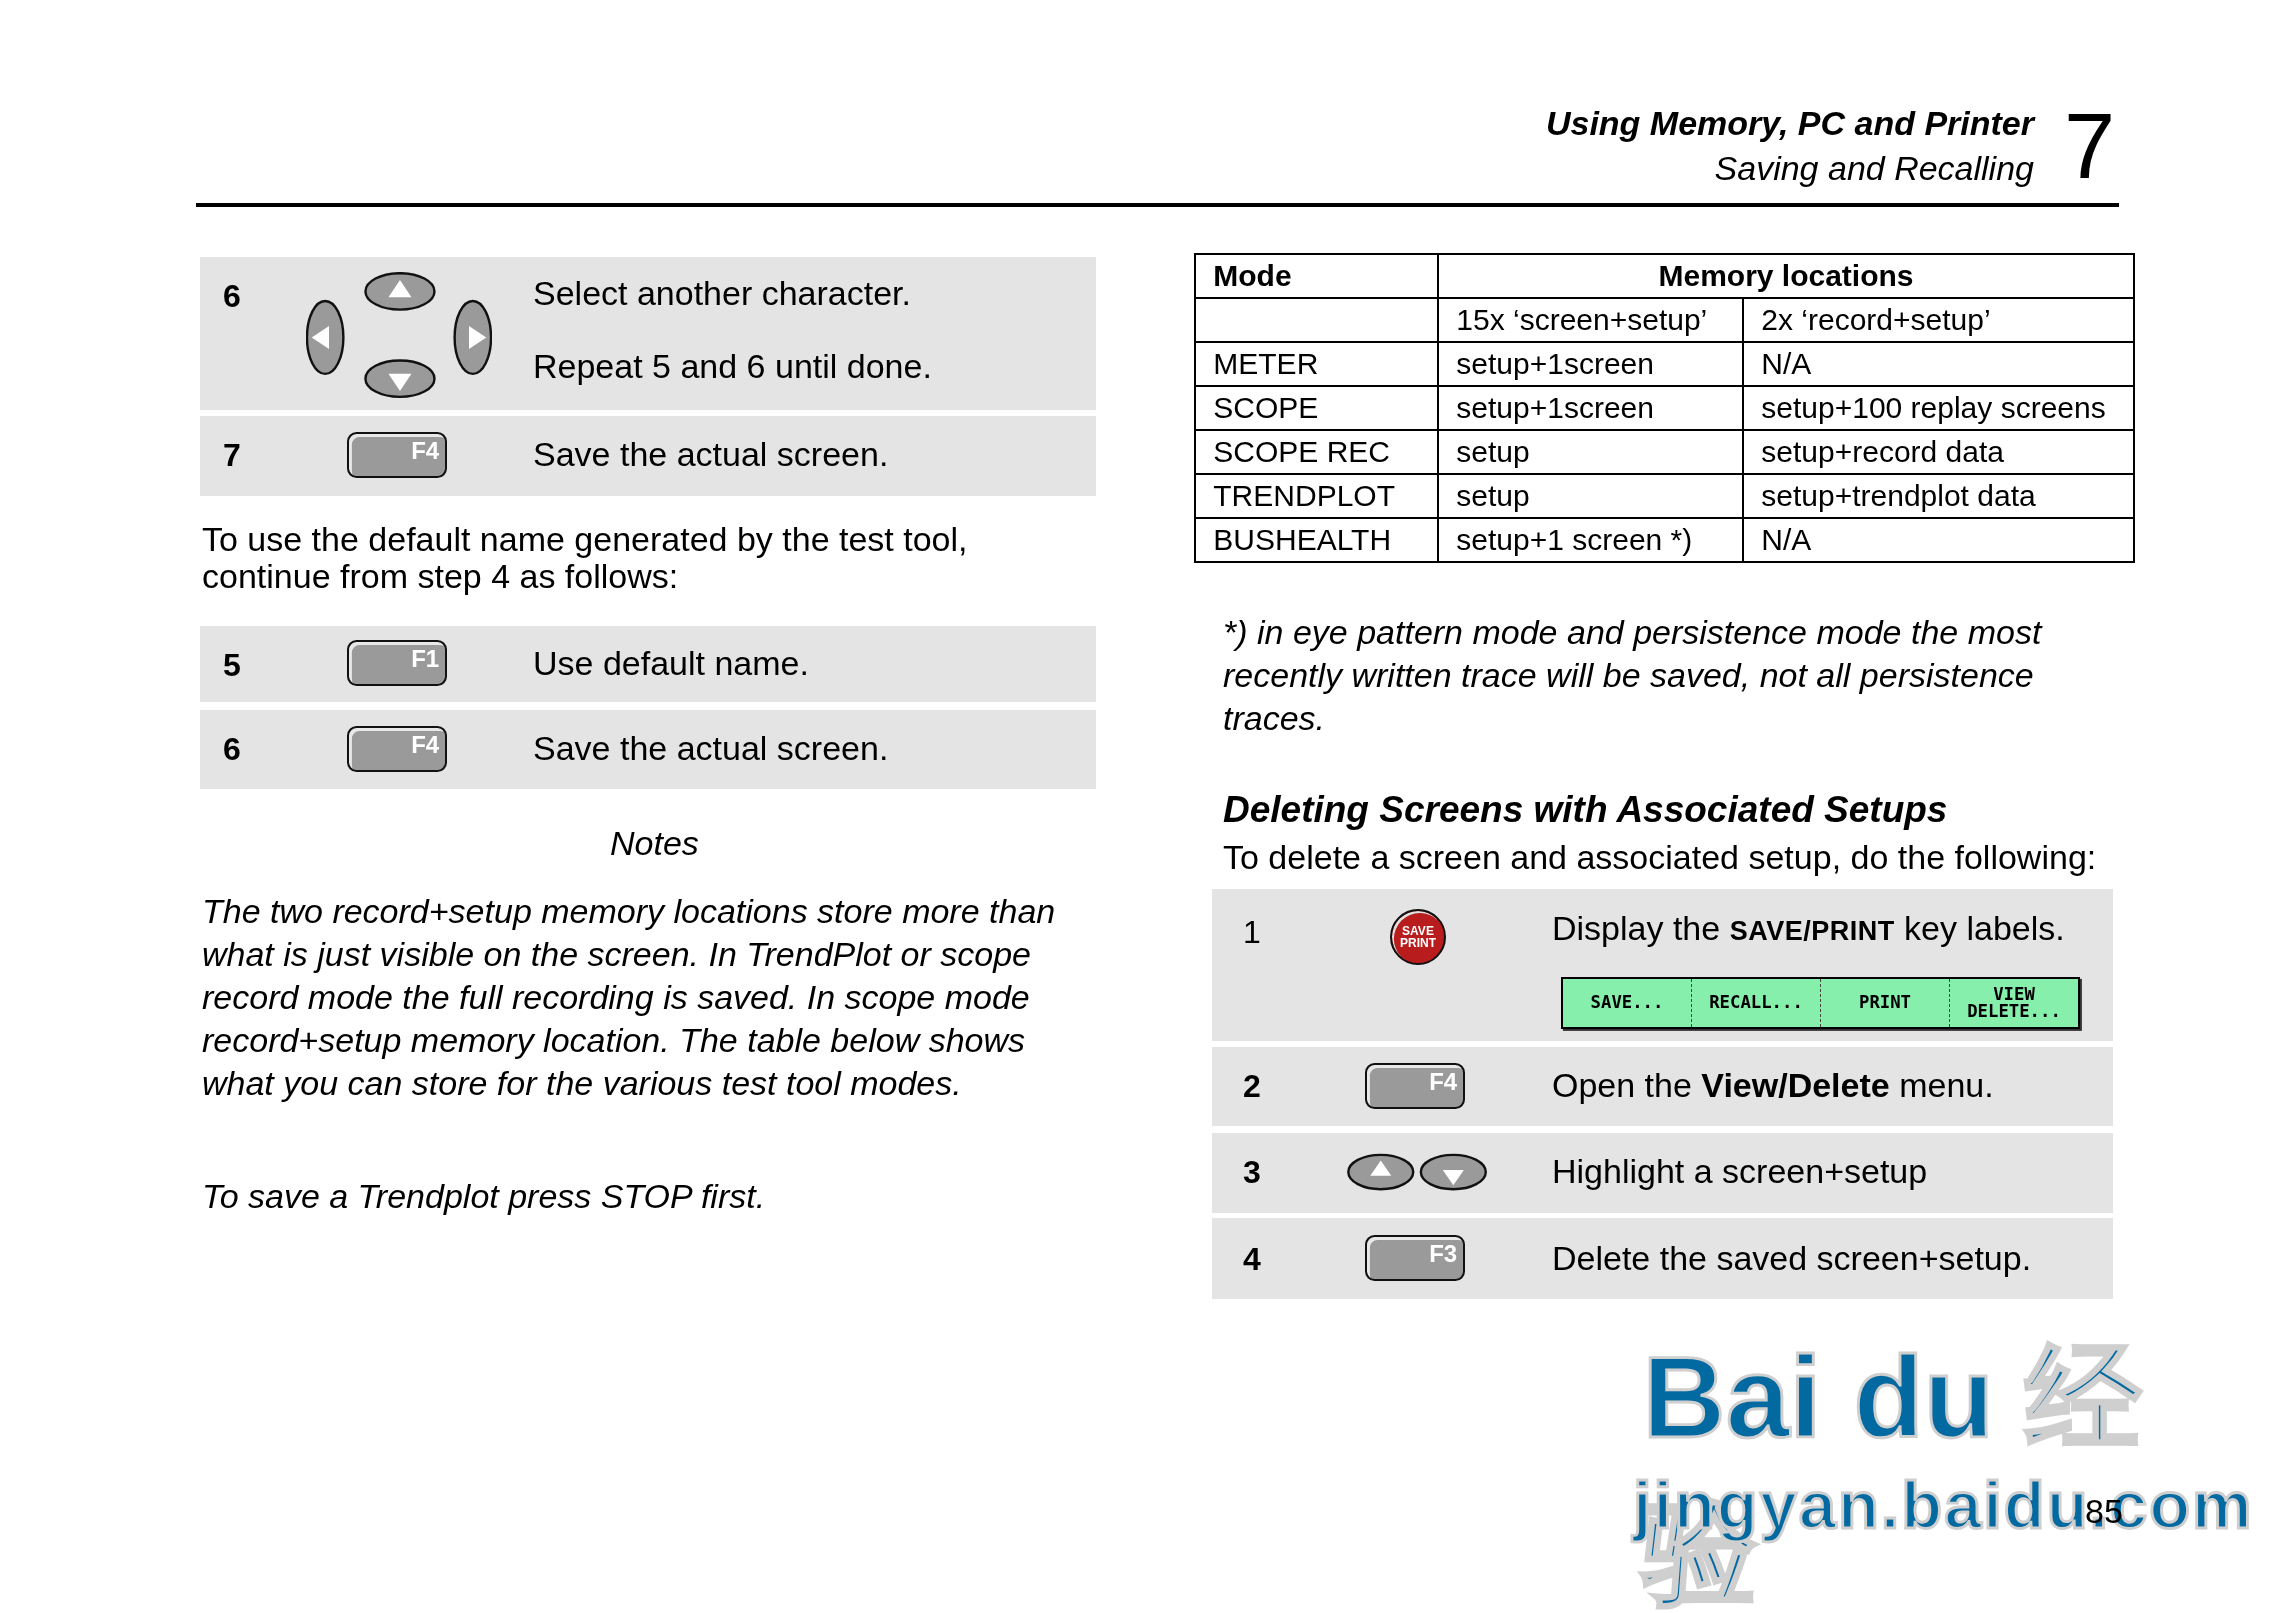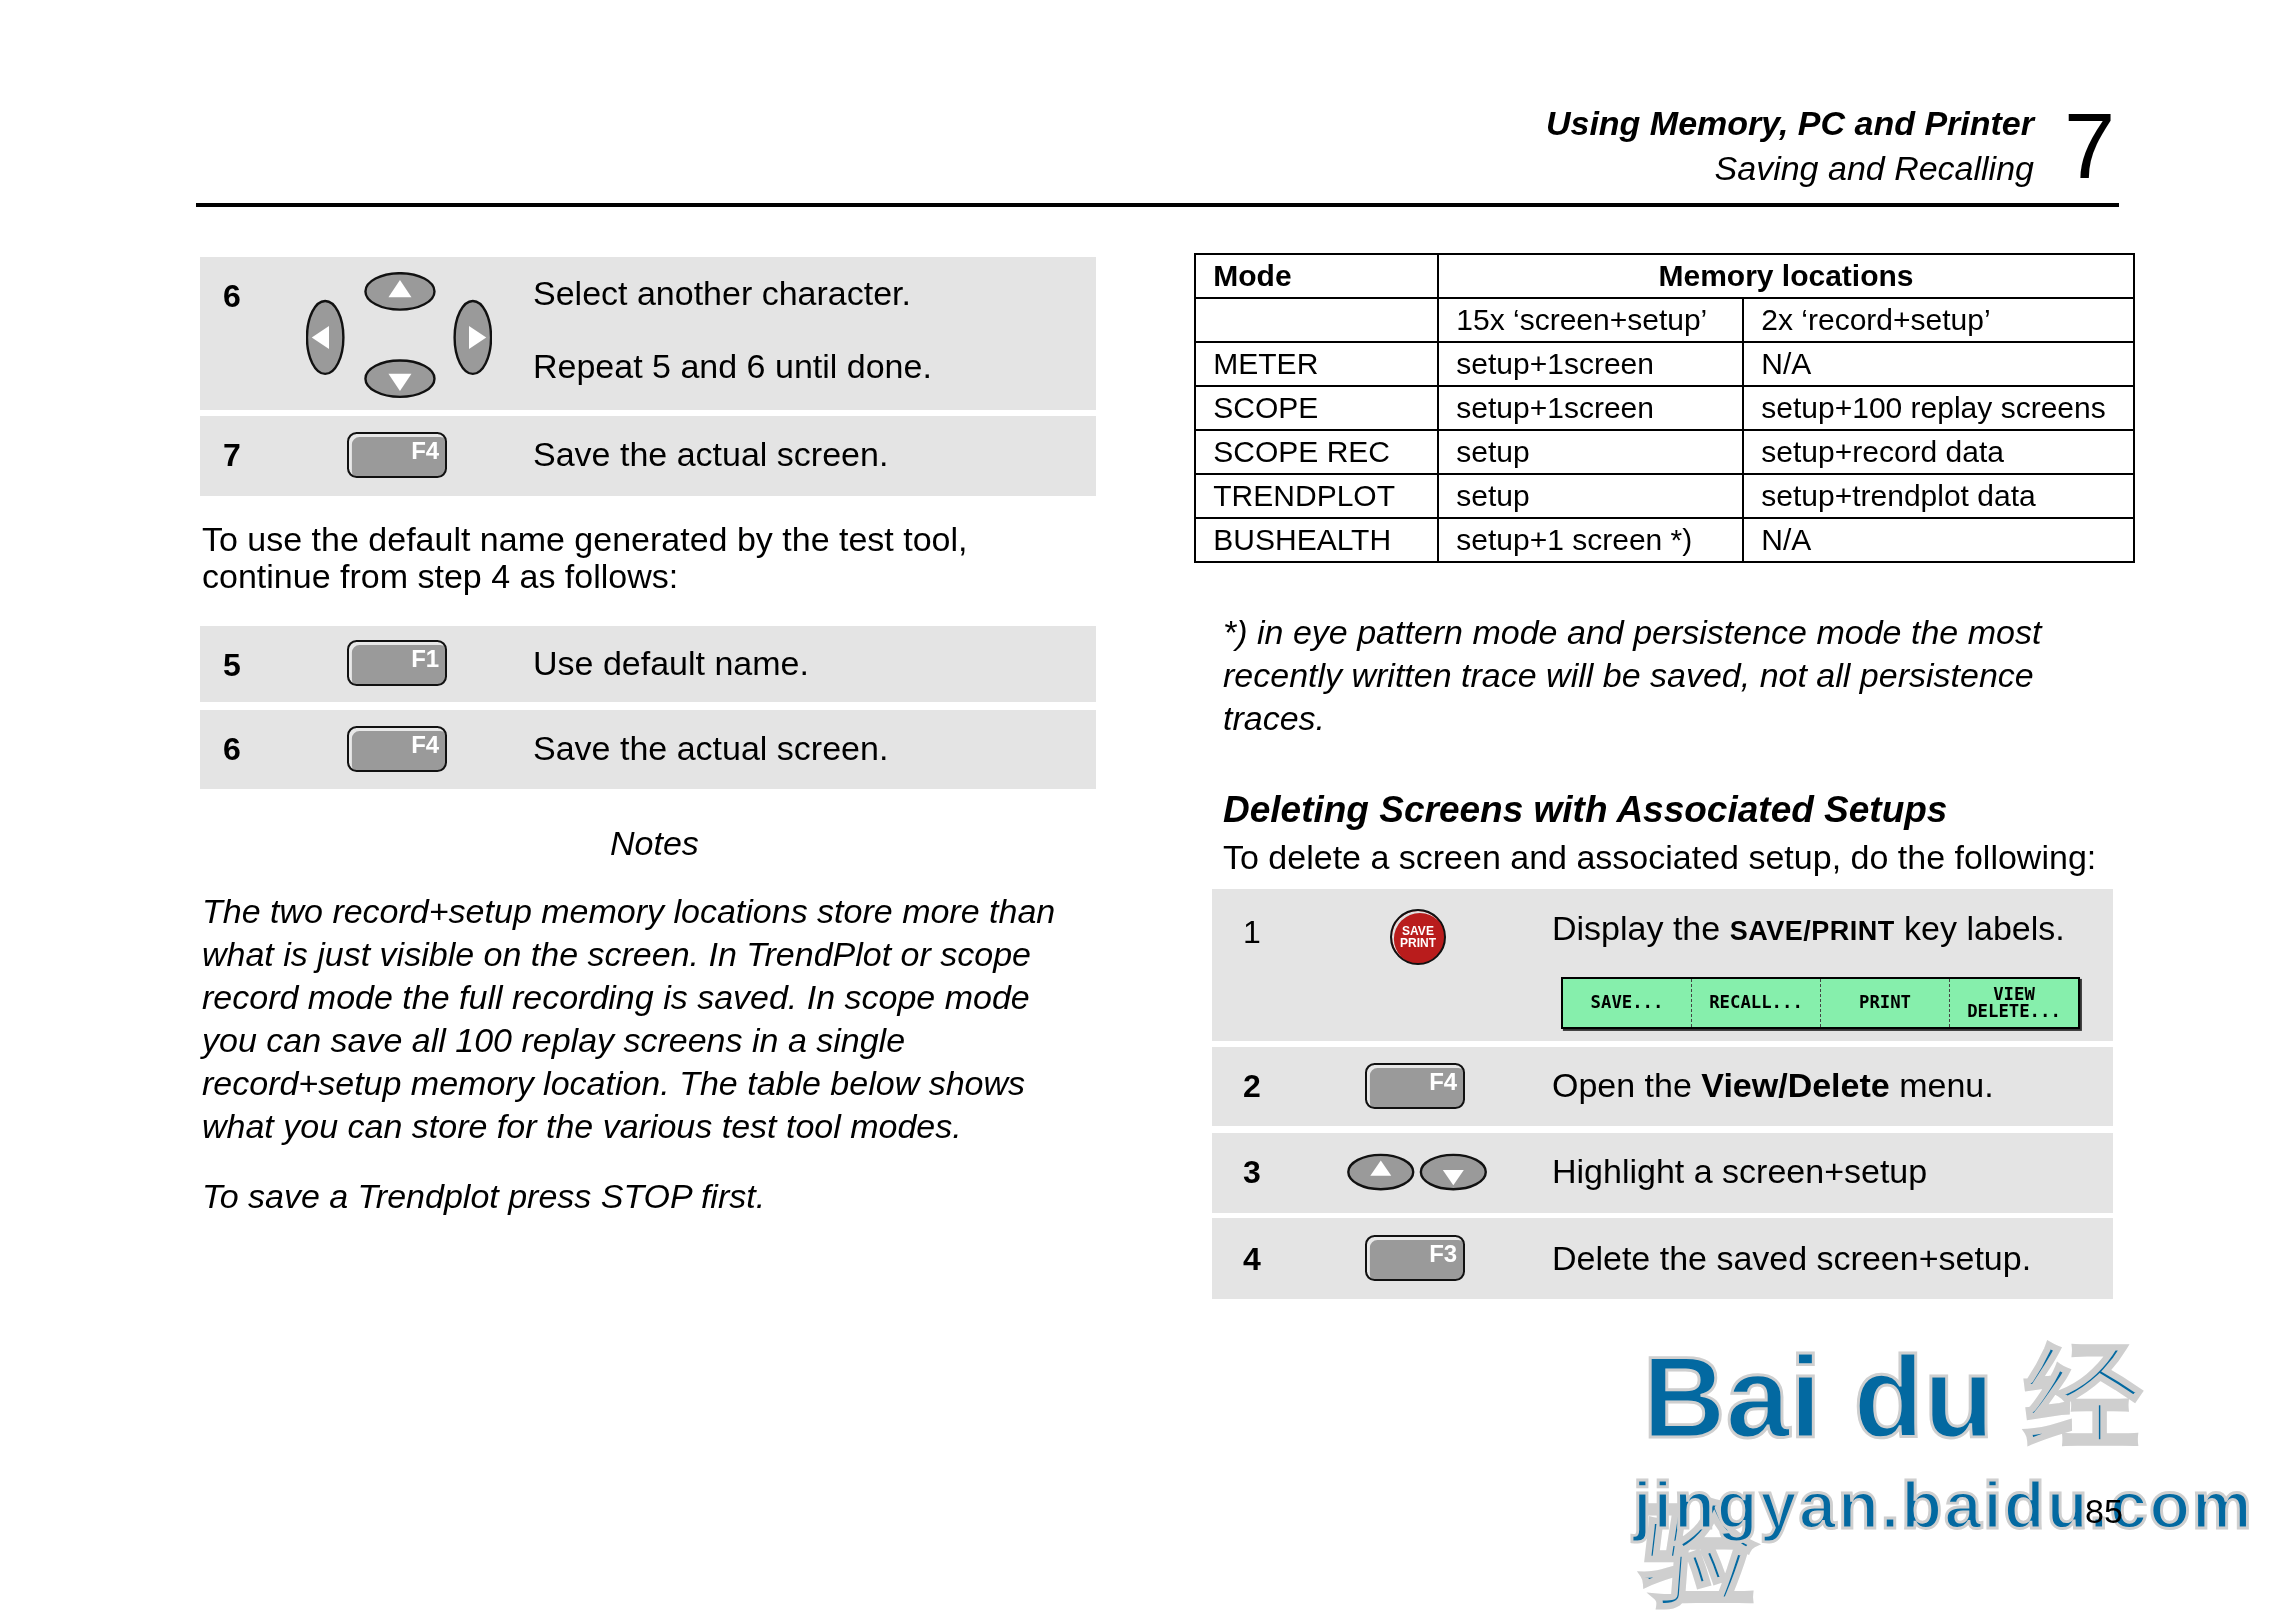--- a/index.html
+++ b/index.html
@@ -134,21 +134,20 @@
     <span>F4</span>
   </div>
   <div class="abs step-text" style="left:333px; top:19px;">Save the actual screen.</div>
 </div>
 
 <div class="abs notes-title" style="left:610px; top:824px;">Notes</div>
 <div class="abs para ital" style="left:202px; top:890px; width:913px; line-height:43px;">
   <div>The two record+setup memory locations store more than</div>
   <div>what is just visible on the screen. In TrendPlot or scope</div>
   <div>record mode the full recording is saved. In scope mode</div>
-  <div>you can save all 100 replay screens in a single</div>
   <div>record+setup memory location. The table below shows</div>
   <div>what you can store for the various test tool modes.</div>
 </div>
 <div class="abs para ital" style="left:202px; top:1178px;">To save a Trendplot press STOP first.</div>
 
 <table class="mem">
   <colgroup>
       <col class="c1">
       <col class="c2">
       <col>

